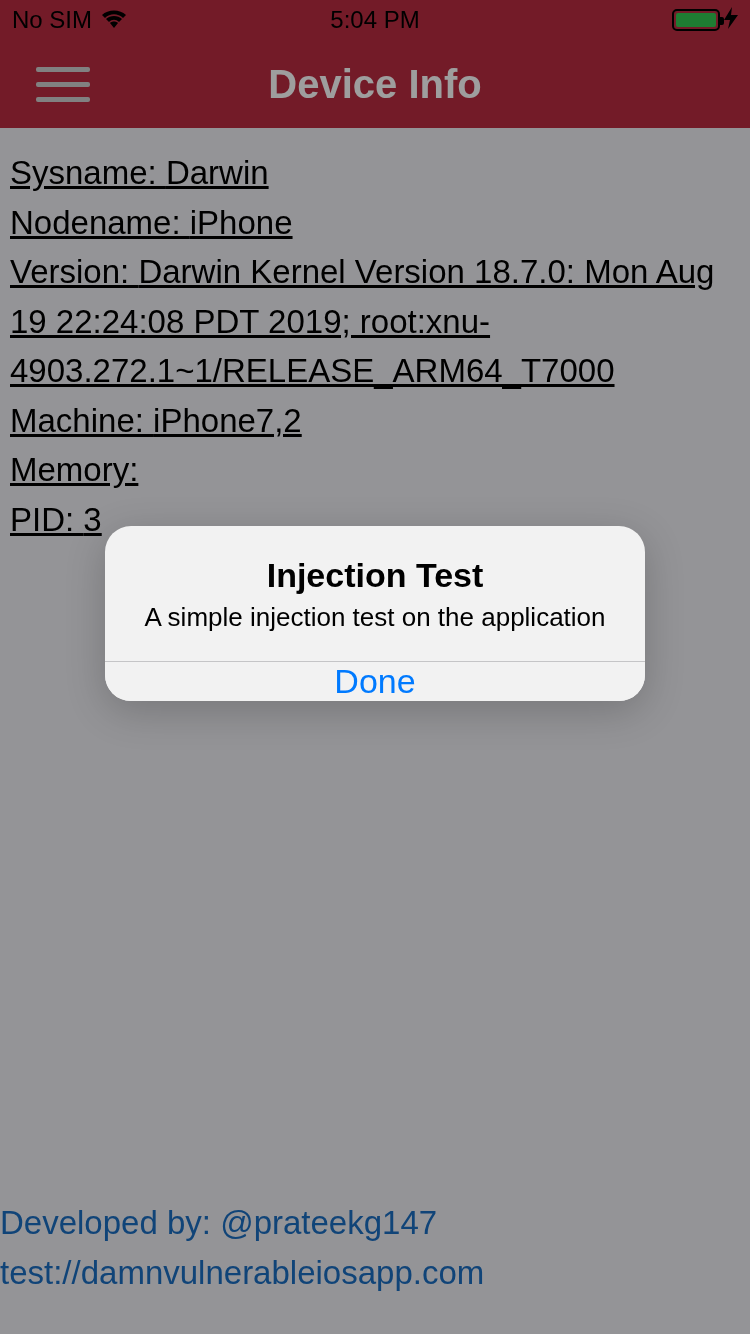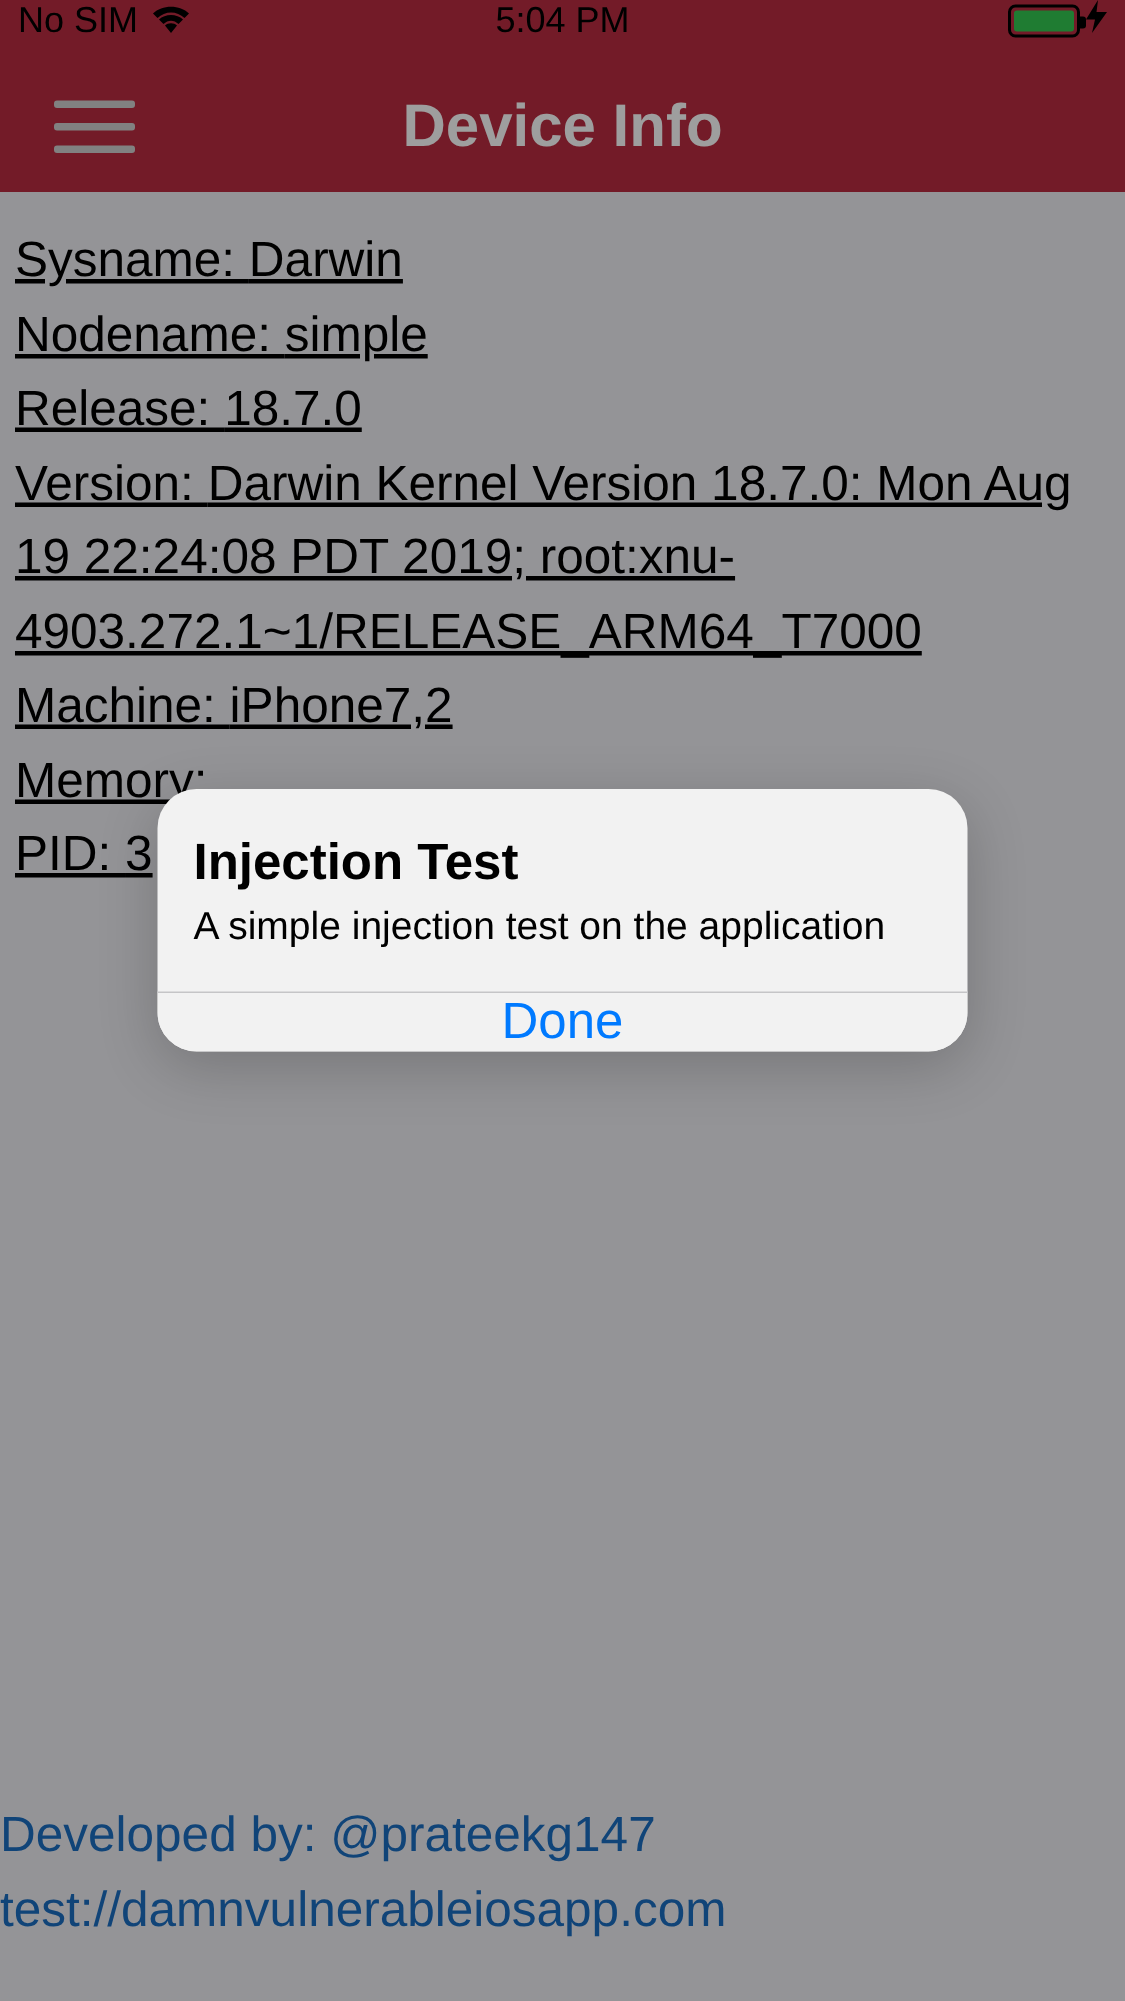--- a/index.html
+++ b/index.html
@@ -11,21 +11,21 @@
     body {
       width: 750px;
       height: 1334px;
       background: #efeff4;
       position: relative;
       overflow: hidden;
     }
     .status-bar {
       height: 40px;
       display: flex;
-      align-items: flex-start;
+      align-items: center;
       justify-content: space-between;
       padding: 0 12px;
       background: #ba2c41;
       font-size: 24px;
       font-weight: 500;
       gap: 14px;
     }
     .status-left {
       display: flex;
       align-items: center;
@@ -140,20 +140,21 @@
       left: 50%;
       transform: translateX(-50%);
       width: 540px;
       background: #f2f2f2;
       border-radius: 26px;
       overflow: hidden;
       box-shadow: 0 10px 40px rgba(0,0,0,0.2);
     }
     .alert-body {
       padding: 30px 24px 26px;
+      text-align: center;
     }
     .alert-title {
       font-size: 34px;
       font-weight: 600;
       color: #000;
       margin-bottom: 6px;
     }
     .alert-message {
       font-size: 26px;
       color: #000;
@@ -198,22 +199,21 @@
   <div class="hamburger">
     <span></span>
       <span></span>
       <span></span>
   </div>
   <div class="nav-title">Device Info</div>
 </div>
 
 <div class="content">
   <div class="info-line"><span>Sysname: </span><span>Darwin</span></div>
-  <div class="info-line"><span>Nodename: </span><span>simple</span></div>
-  <div class="info-line"><span>Release: </span><span>18.7.0</span></div>
+  <div class="info-line"><span>Nodename: </span><span>iPhone</span></div>
   <div class="info-line"><span>Version: </span><span>Darwin Kernel Version 18.7.0: Mon Aug 19 22:24:08 PDT 2019; root:xnu-4903.272.1~1/RELEASE_ARM64_T7000</span></div>
   <div class="info-line"><span>Machine: </span><span>iPhone7,2</span></div>
   <div class="info-line"><span>Memory: </span></div>
   <div class="info-line"><span>PID: </span><span>3</span></div>
 </div>
 
 <div class="footer">
   <div class="footer-line">Developed by: @prateekg147</div>
   <div class="footer-line">test://damnvulnerableiosapp.com</div>
 </div>

